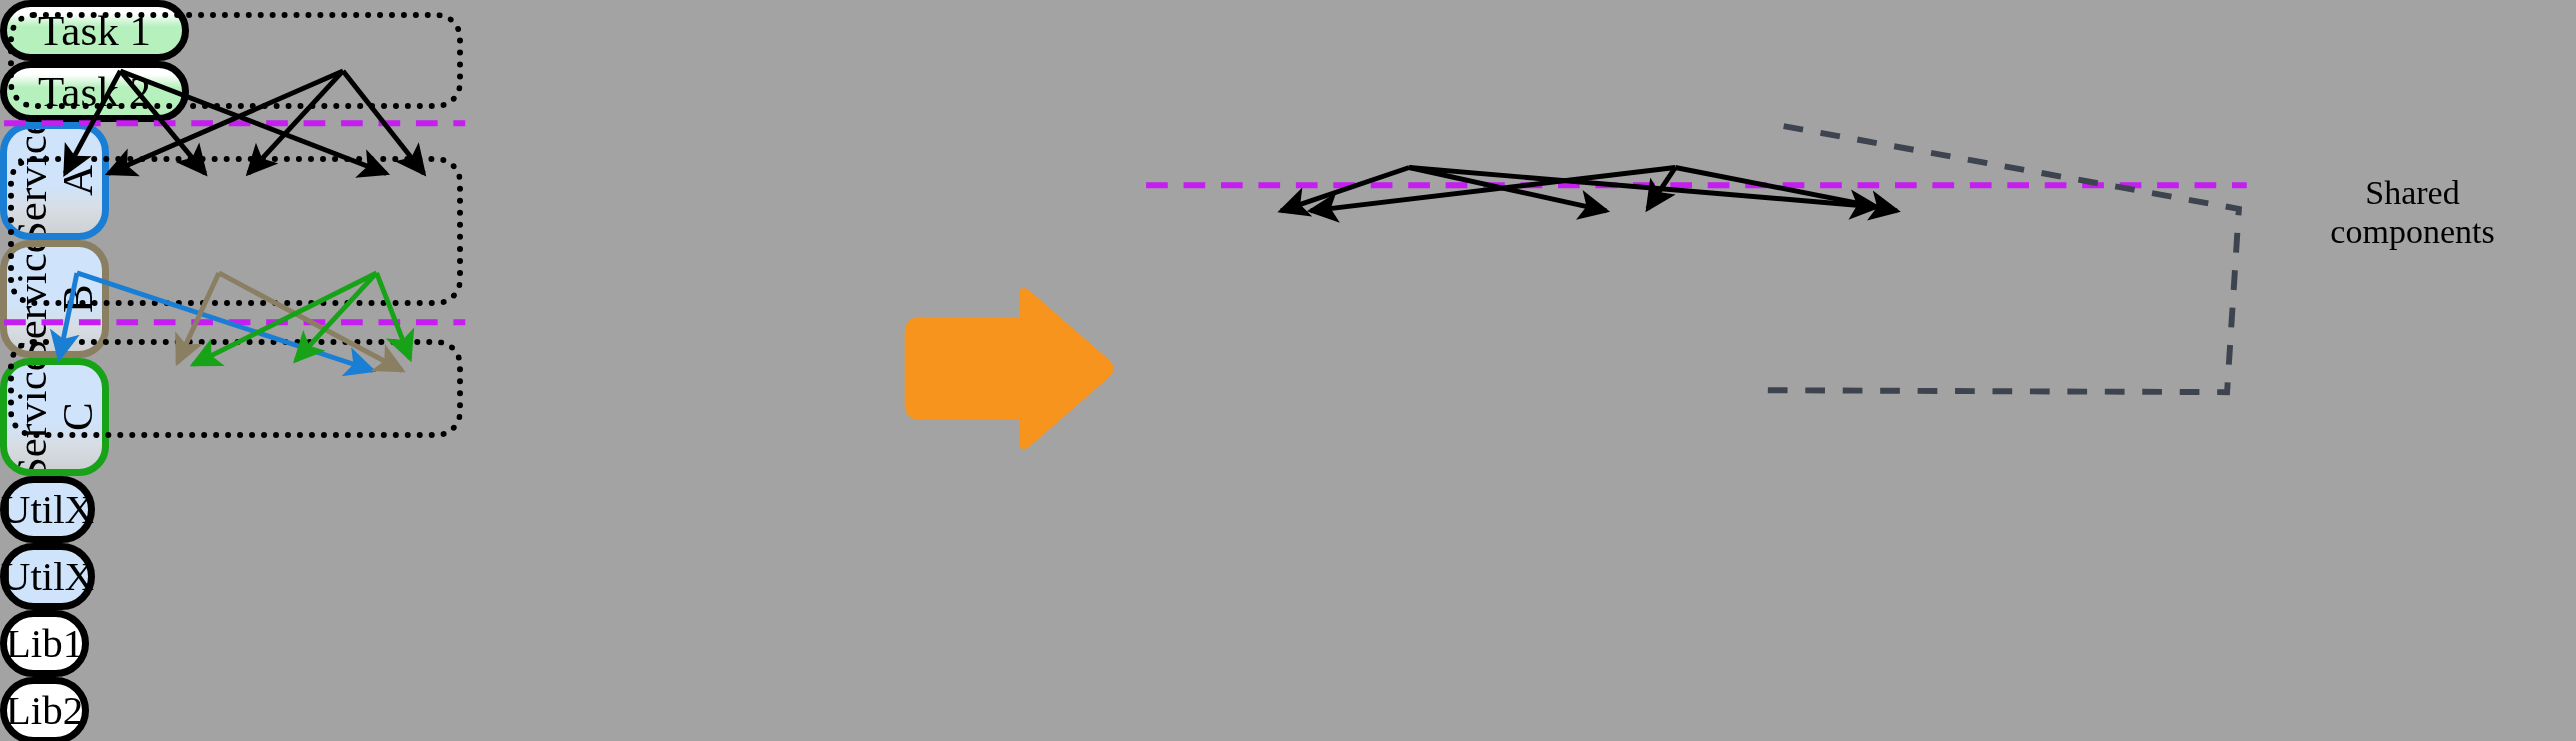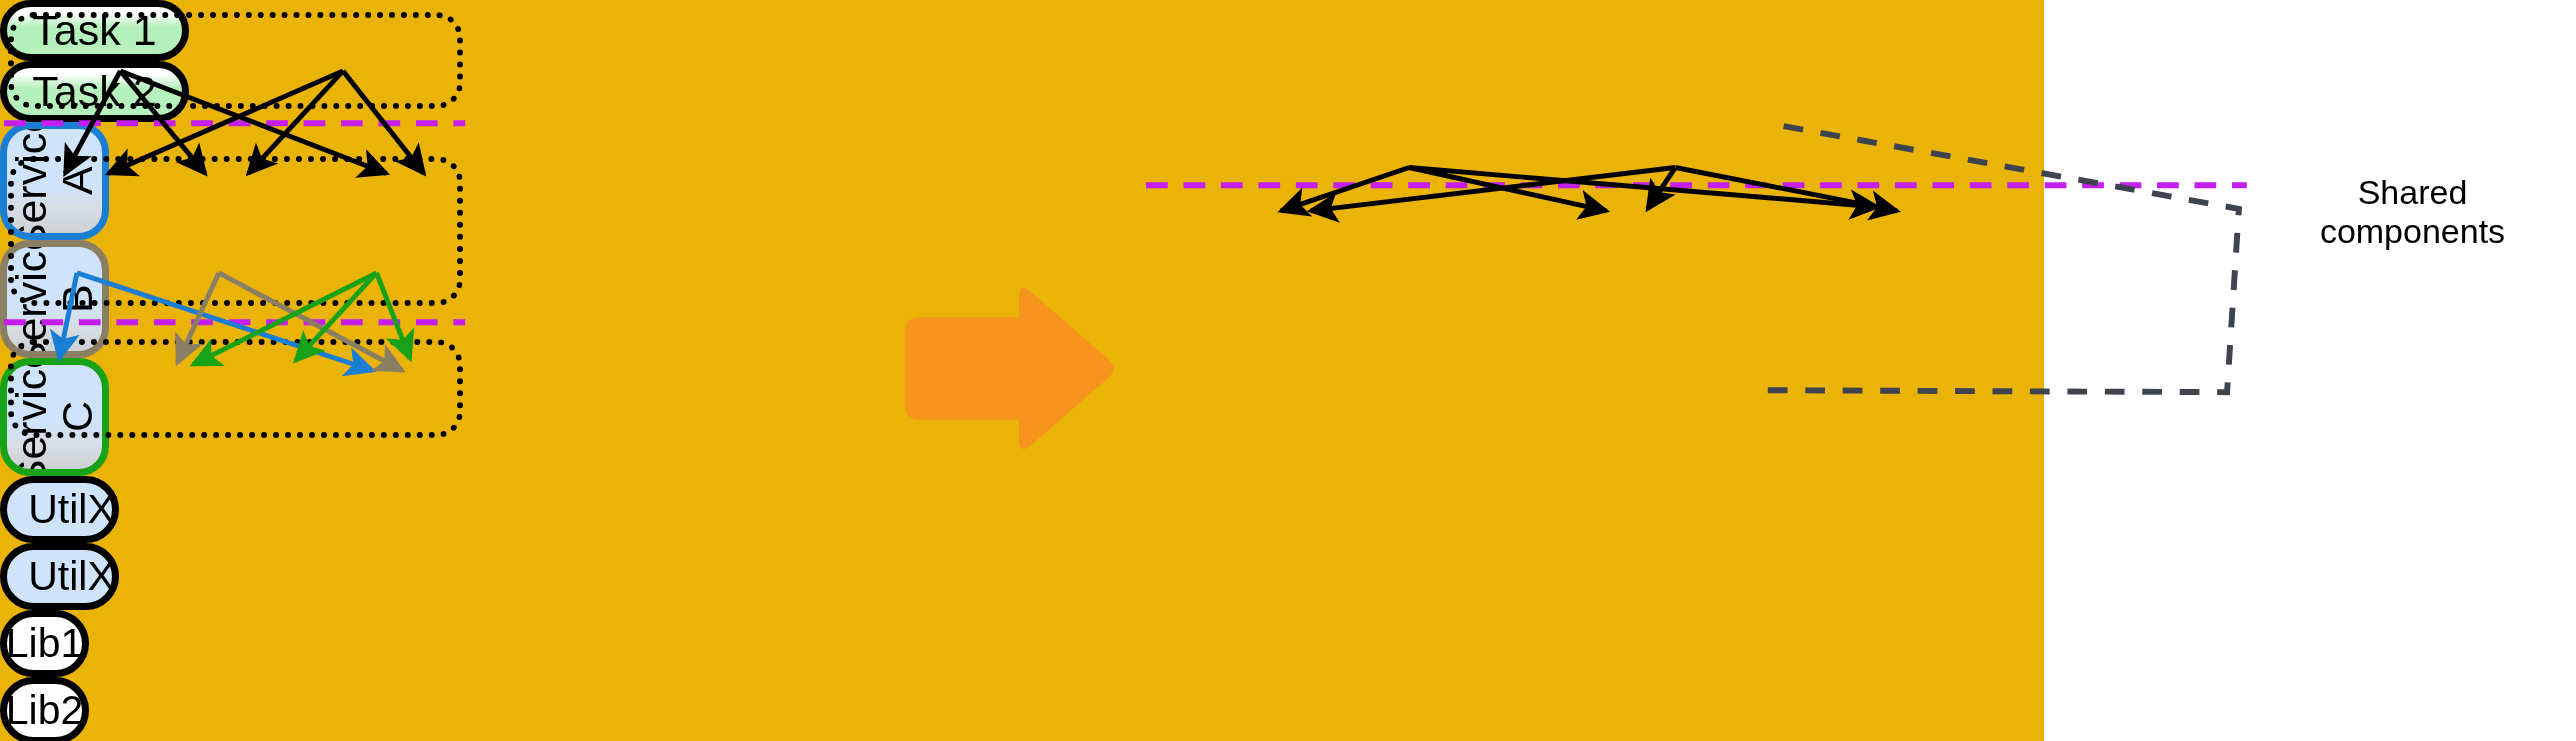--- a/index.html
+++ b/index.html
@@ -1,17 +1,17 @@
 <!DOCTYPE html>
 <html><head>
 <meta charset="utf-8">
 <style>
   html,body{margin:0;padding:0;background:#ffffff;}
   body{width:2576px;height:741px;font-family:"Liberation Sans",sans-serif;overflow:hidden;}
-  #stage{position:relative;width:2044px;height:741px;background:#eab308;}
+  #stage{position:relative;width:2576px;height:741px;background:#a3a3a3;font-family:Liberation Serif, serif;}
 
   svg.layer{position:absolute;left:0;top:0;width:2576px;height:741px;overflow:visible;}
   svg.under{z-index:1;}
   svg.over{z-index:3;}
 
   
   .task{
     border:7px solid #000;border-radius:41px;
     background:linear-gradient(to bottom,#ffffff 0%,#ffffff 14%,#b6f0bd 42%,#b6f0bd 100%);
     display:flex;align-items:center;justify-content:center;
@@ -31,21 +31,21 @@
     font-size:43px;color:#000;line-height:1.06;text-align:center;
   }
   .service .rot .ln{display:block;}
 
   
   .lib{
     border:7px solid #000;border-radius:34px;background:#ffffff;
     display:flex;align-items:center;justify-content:center;
     font-size:41px;color:#000;line-height:1;
   }
-  .lib.util{background:#cfe3fb;padding-left:24px;}
+  .lib.util{background:#cfe3fb;}
 
   
   .group{
     position:absolute;z-index:0;box-sizing:border-box;
     border:6px dotted #000;border-radius:26px;background:transparent;
   }
 
   
   .annot{
     position:absolute;z-index:2;text-align:center;

